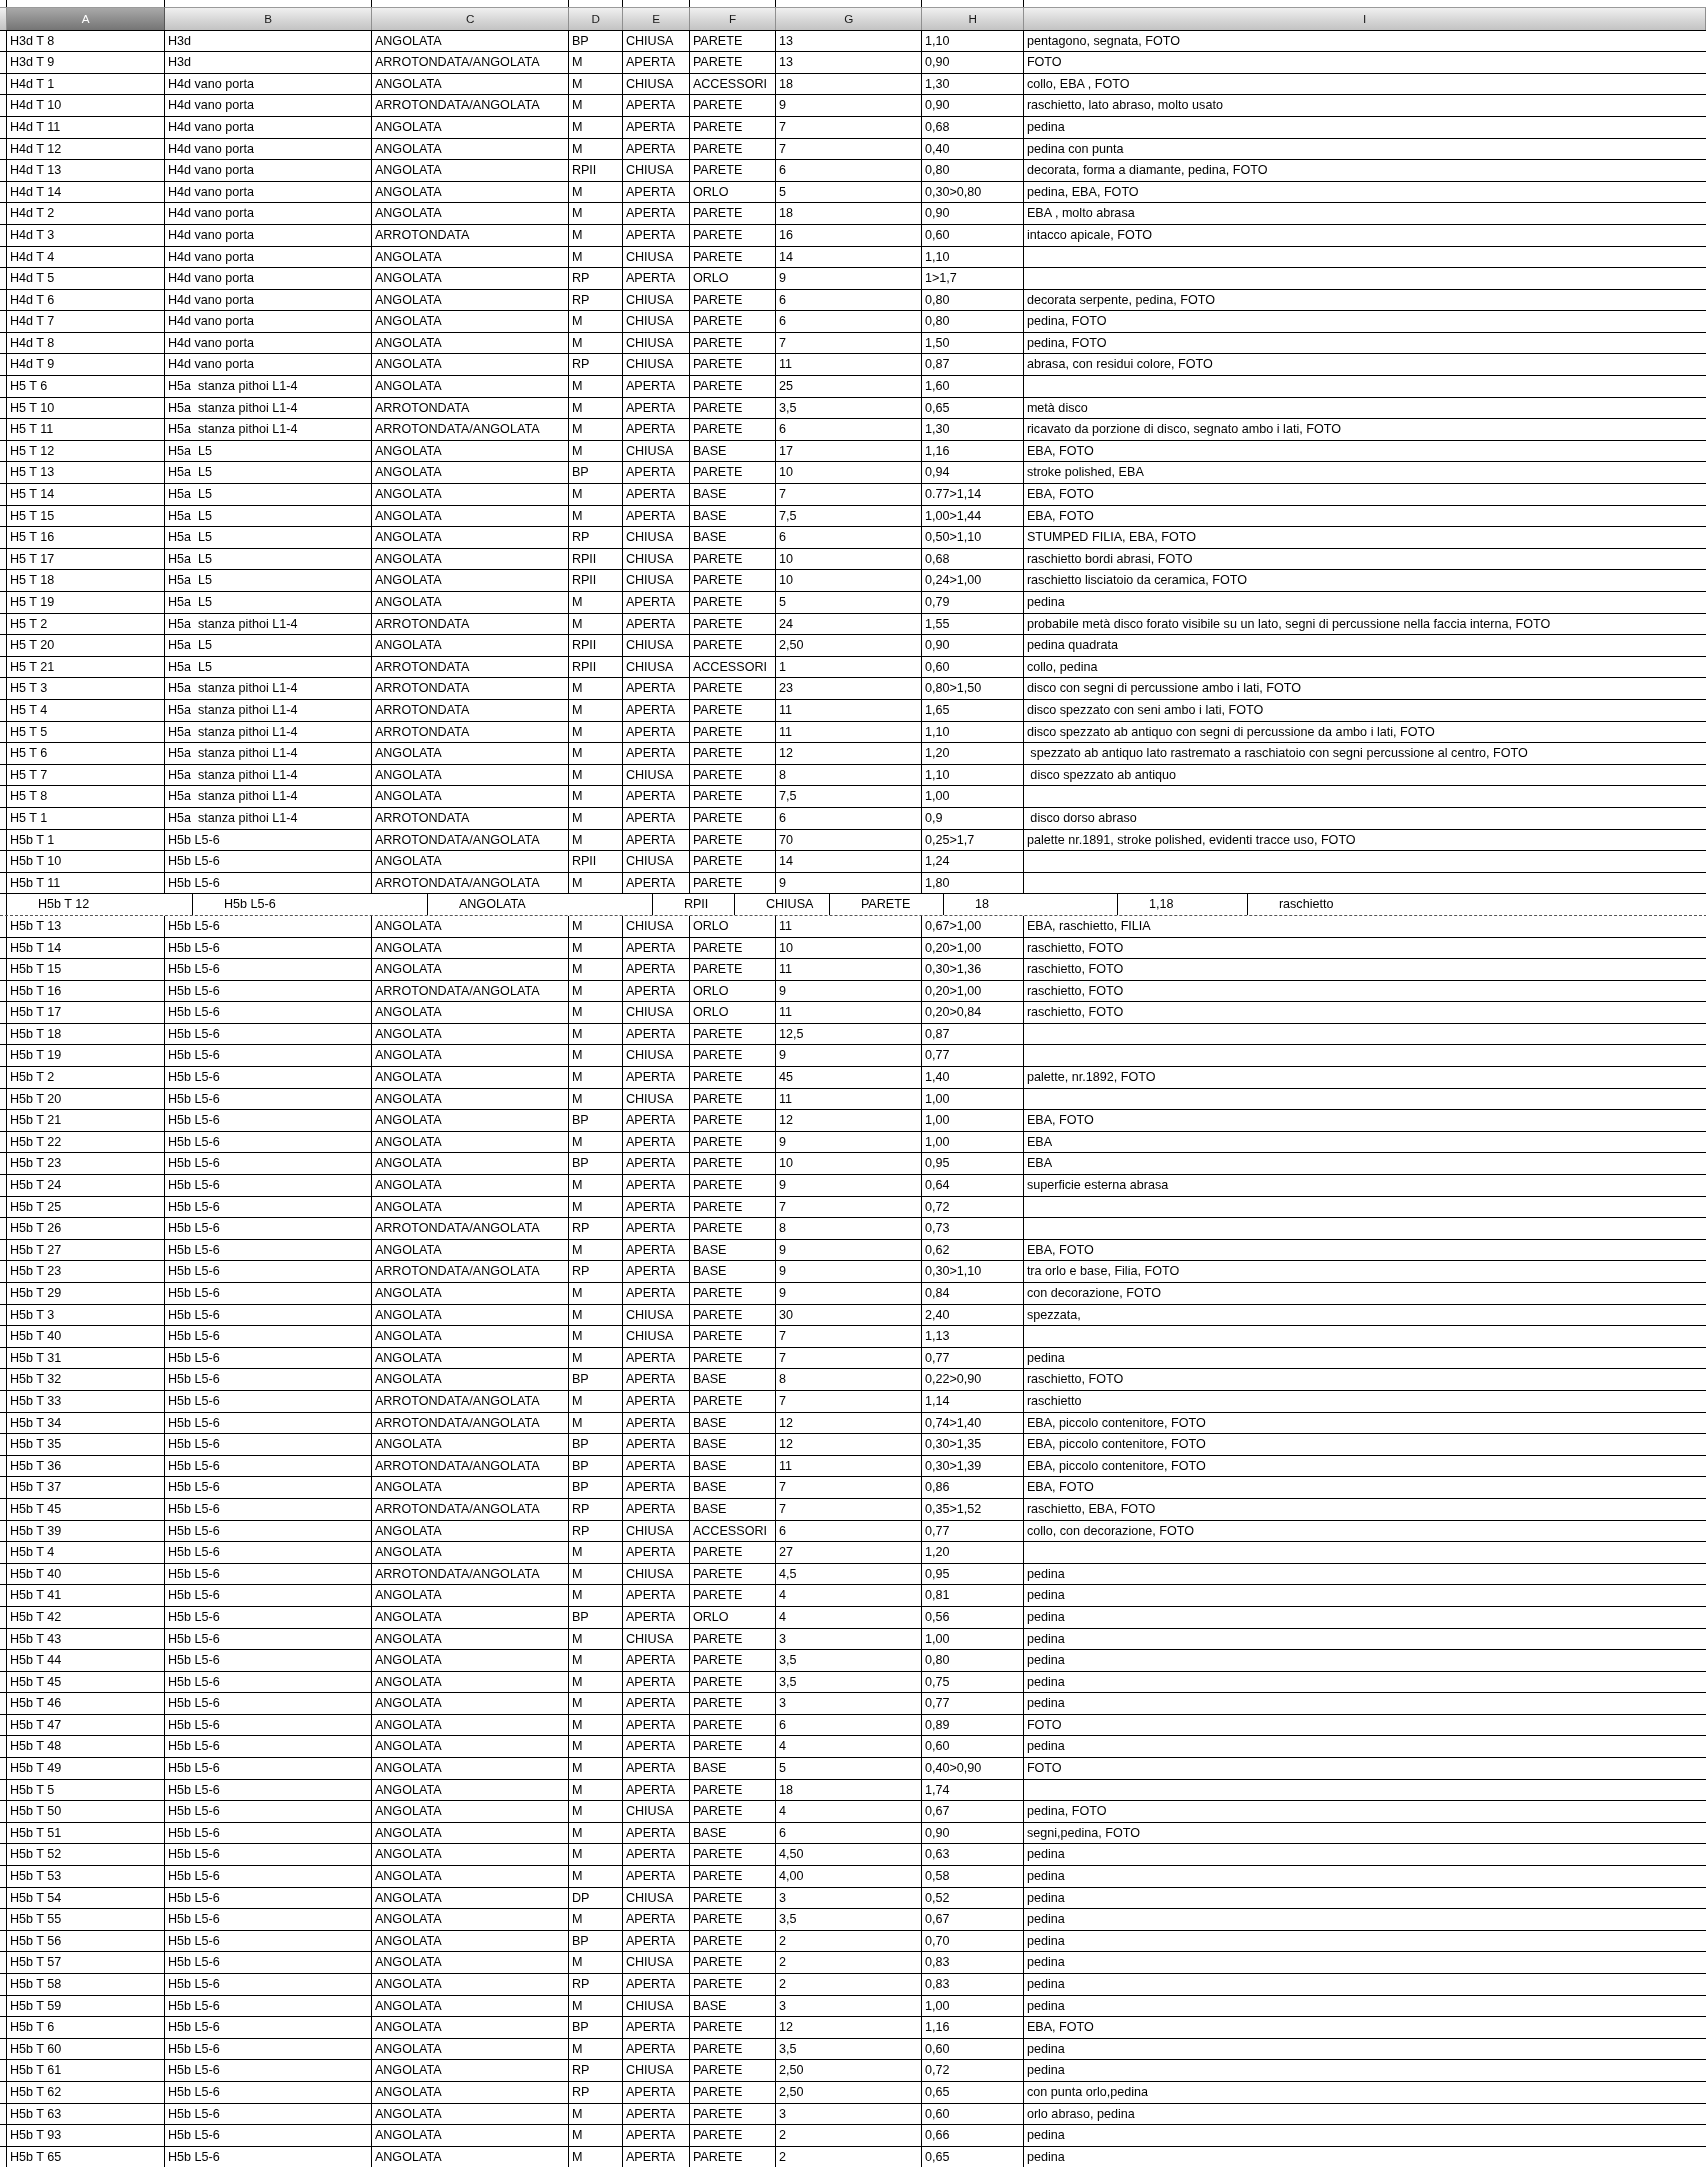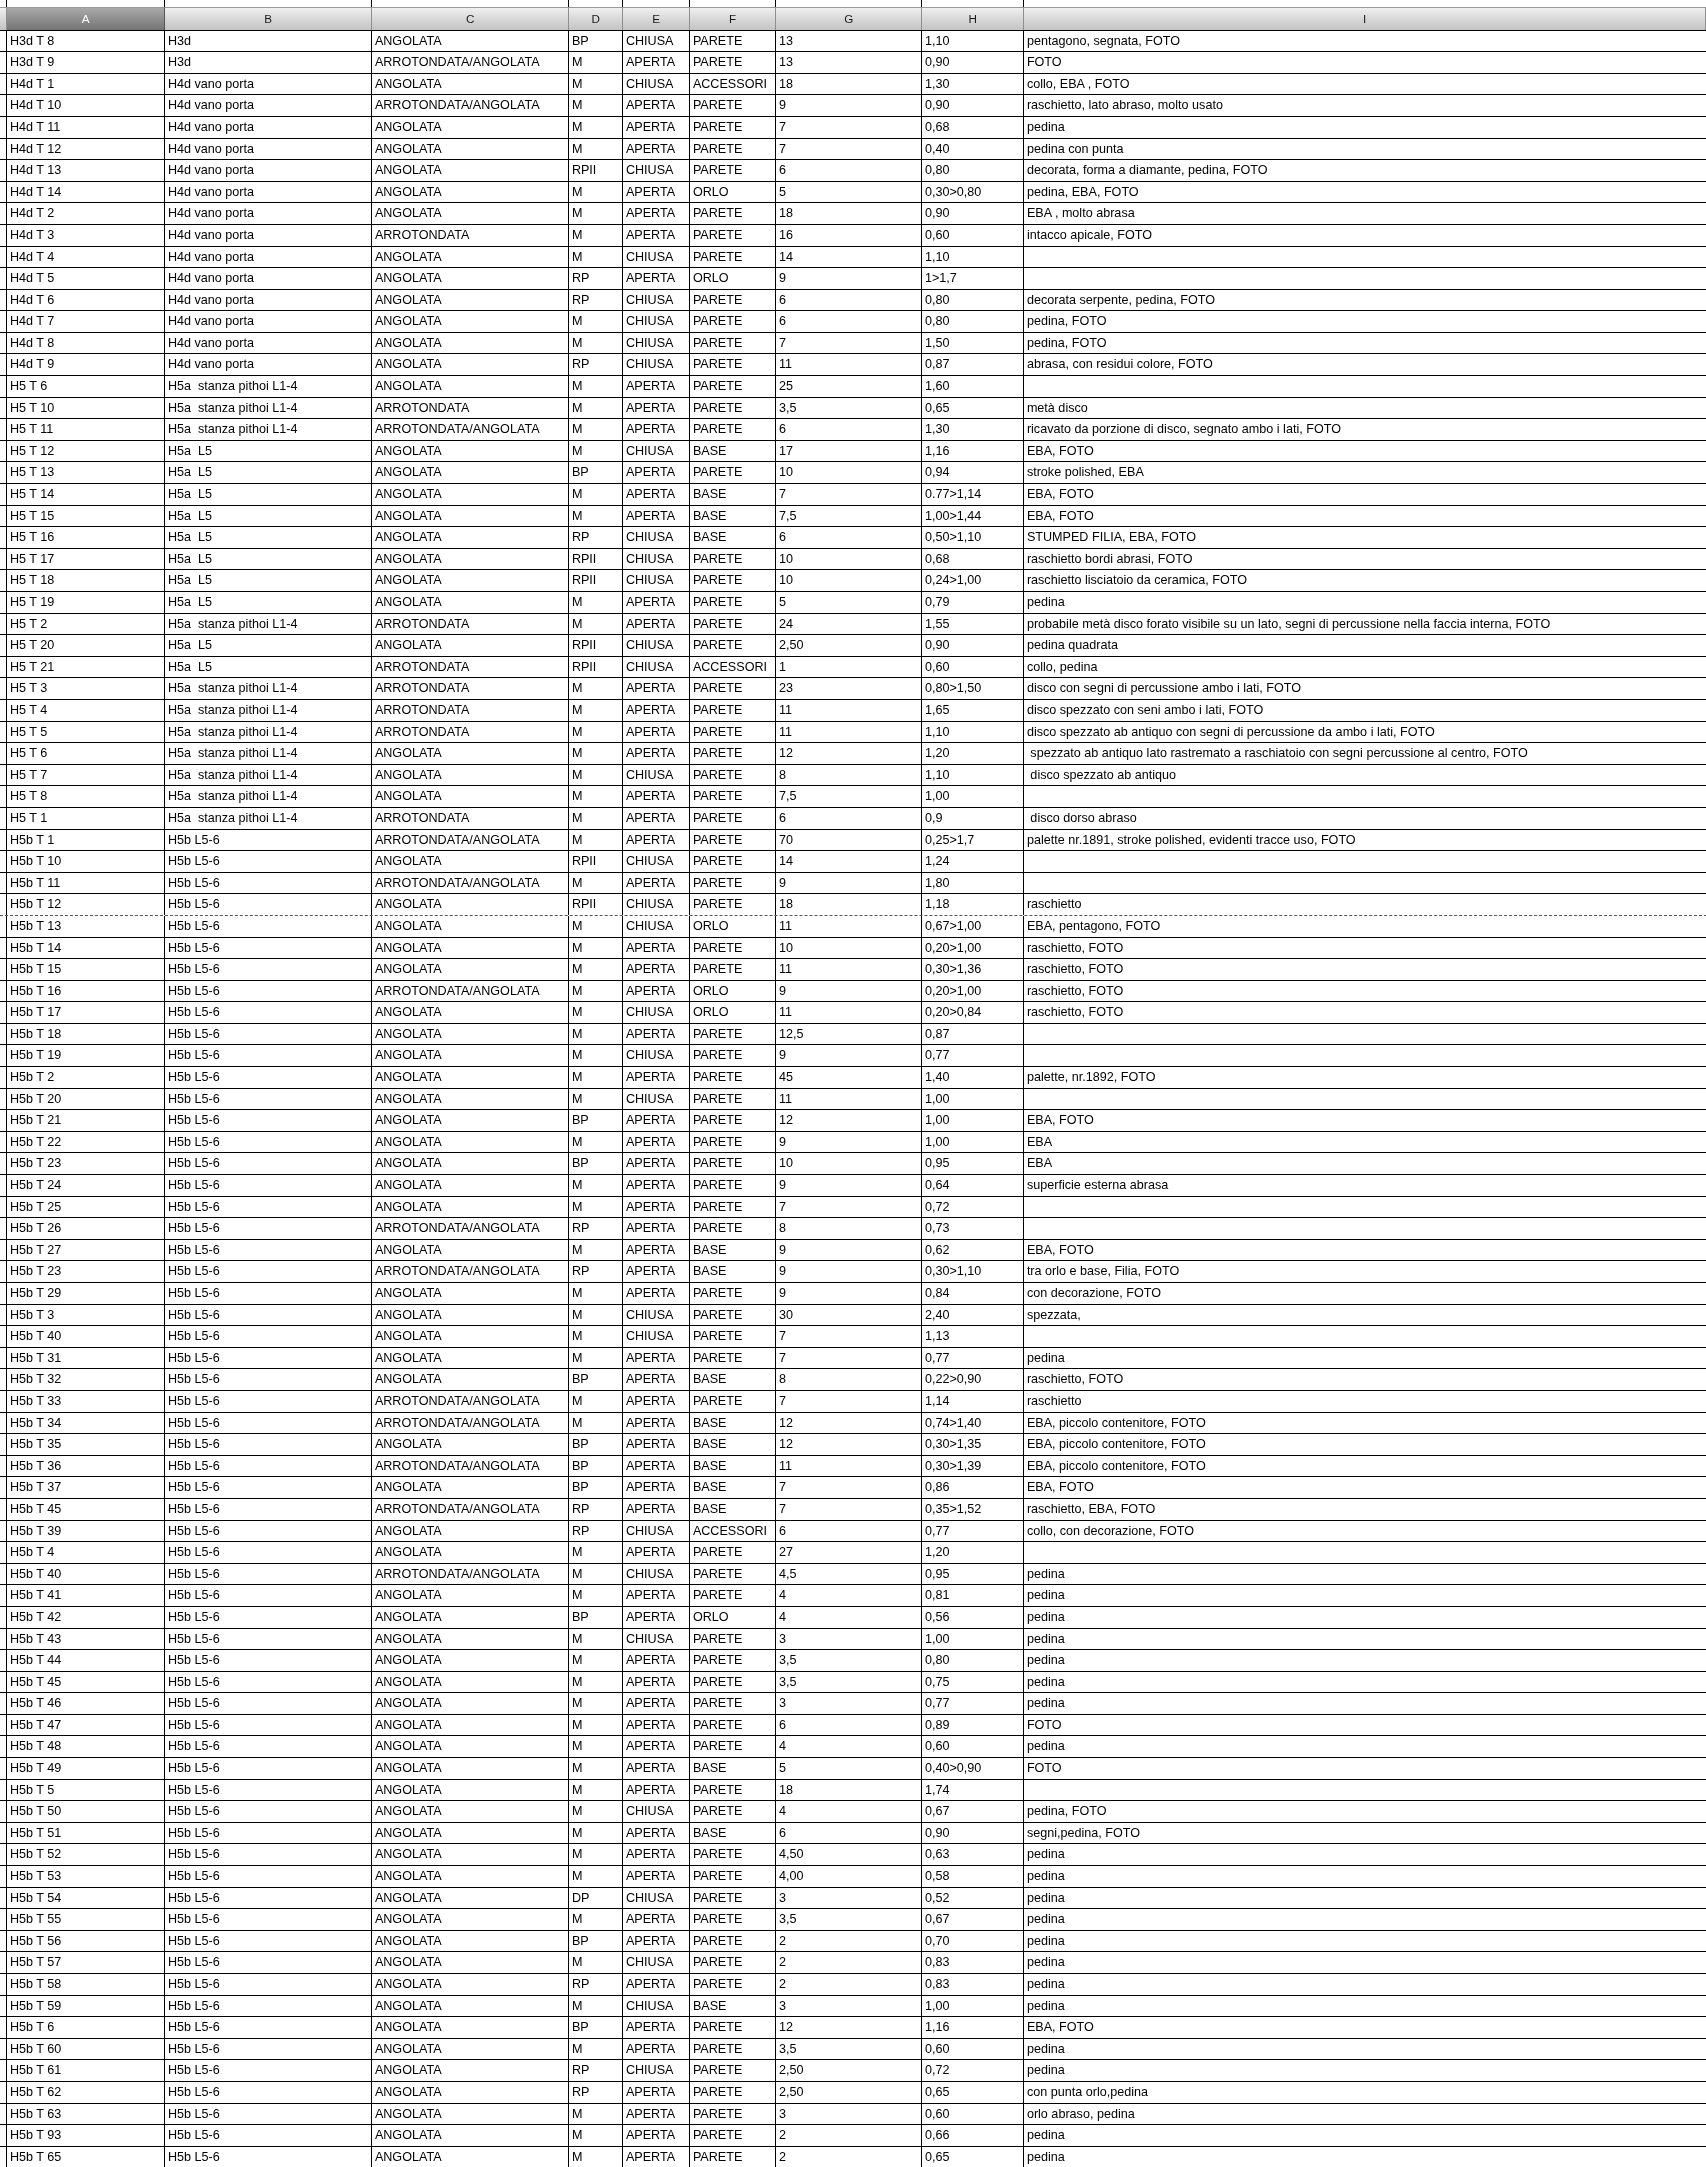--- a/index.html
+++ b/index.html
@@ -3,21 +3,21 @@
 <meta charset="utf-8">
 <style>
   * { margin:0; padding:0; box-sizing:border-box; }
   html, body { width:1707px; height:2167px; overflow:hidden; background:#fff; }
   #sheet {
     position:absolute; top:0; left:0; width:1707px; height:2167px;
     font-family:"Liberation Sans","DejaVu Sans",sans-serif;
     font-size:12.6px; color:#000; background:#fff;
   }
   .r { display:flex; width:1707px; height:21.6px; border-bottom:0.9px solid #000; background:#fff; }
-  .r.pb { border-bottom:0.9px dashed #555; }
+  .r.pb { border-bottom:0.9px dashed #555;gap:28px; }
   .c {
     flex:none; height:100%;
     border-right:0.9px solid #000;
     padding-left:2.7px; line-height:21px;
     white-space:pre; overflow:hidden;
   }
   .c:last-child { border-right:none; }
   
   .w0{width:7.2px; padding-left:0;} .w1{width:158px;} .w2{width:207px;} .w3{width:197px;}
   .w4{width:54px;} .w5{width:67px;} .w6{width:86px;} .w7{width:146px;}
@@ -566,21 +566,21 @@
       <div class="r">
         <div class="c w0 gut"></div>
         <div class="c w1">H5b T 13</div>
         <div class="c w2">H5b L5-6</div>
         <div class="c w3">ANGOLATA</div>
         <div class="c w4">M</div>
         <div class="c w5">CHIUSA</div>
         <div class="c w6">ORLO</div>
         <div class="c w7">11</div>
         <div class="c w8">0,67&gt;1,00</div>
-        <div class="c w9">EBA, pentagono, FOTO</div>
+        <div class="c w9">EBA, raschietto, FILIA</div>
       </div>
       <div class="r">
         <div class="c w0 gut"></div>
         <div class="c w1">H5b T 14</div>
         <div class="c w2">H5b L5-6</div>
         <div class="c w3">ANGOLATA</div>
         <div class="c w4">M</div>
         <div class="c w5">APERTA</div>
         <div class="c w6">PARETE</div>
         <div class="c w7">10</div>

